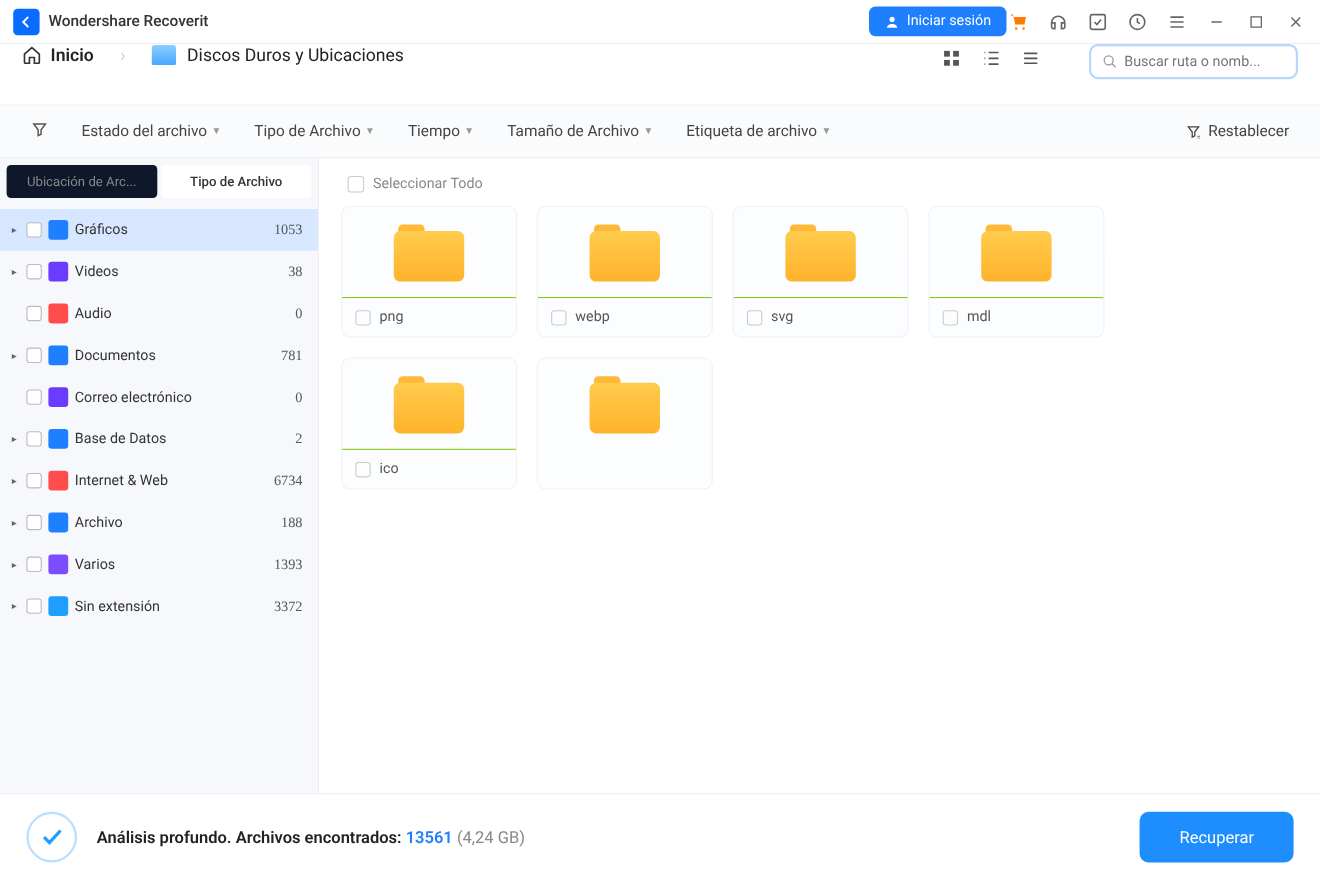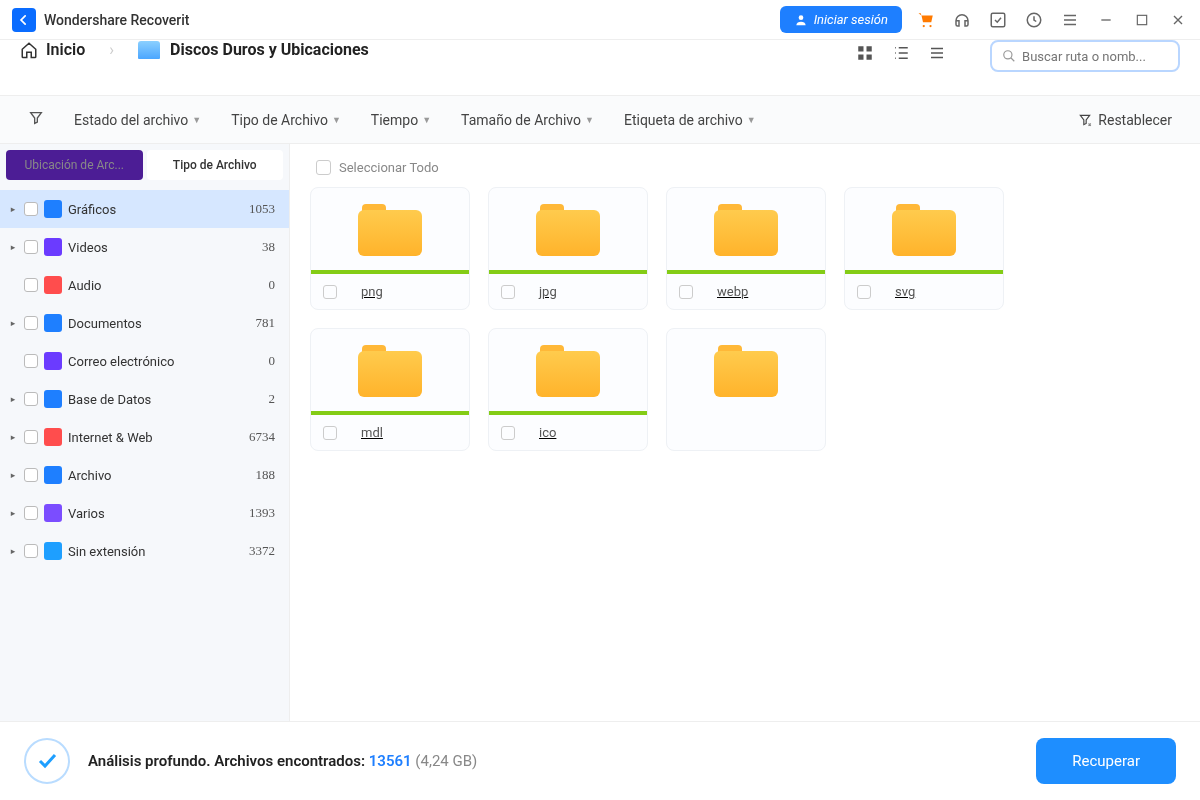--- a/index.html
+++ b/index.html
@@ -3,30 +3,30 @@
 <meta charset="utf-8">
 <style>
 * { box-sizing: border-box; margin: 0; padding: 0; font-family: -apple-system, BlinkMacSystemFont, "Segoe UI", Roboto, sans-serif; }
 body { background: #fff; width: 1200px; height: 800px; overflow: hidden; display: flex; flex-direction: column; }
 
 
 .titlebar { display: flex; align-items: center; height: 40px; padding: 0 12px; border-bottom: 1px solid #eee; }
 .app-logo { width: 24px; height: 24px; background: #0a6cff; border-radius: 4px; display: flex; align-items: center; justify-content: center; color: #fff; font-weight: bold; margin-right: 8px; }
 .app-title { font-size: 14px; color: #333; font-weight: 500; }
 .titlebar-spacer { flex: 1; }
-.login-btn { background: #1e7fff; color: #fff; border: none; border-radius: 6px; padding: 6px 14px; font-size: 13px; display: flex; align-items: center; gap: 6px; cursor: pointer; margin-right: 14px; font-style: italic; }
+.login-btn { background: #1e7fff; color: #fff; border: none; border-radius: 6px; padding: 6px 14px; font-size: 13px; display: flex; align-items: center; gap: 6px; cursor: pointer; margin-right: 1px; }
 .titlebar-icons { display: flex; gap: 16px; align-items: center; }
 .tb-icon { width: 20px; height: 20px; color: #666; cursor: pointer; display: flex; align-items: center; justify-content: center; }
 .tb-icon.cart { color: #ff7a00; }
 
 
 .navbar { display: flex; align-items: flex-start; height: 56px; padding: 0 20px; border-bottom: 1px solid #eee; gap: 24px; }
 .nav-home { display: flex; align-items: center; gap: 8px; font-size: 16px; font-weight: 600; color: #222; cursor: pointer; }
 .nav-divider { color: #ccc; }
-.nav-location { display: flex; align-items: center; gap: 10px; font-size: 16px; font-weight: 700; color: #222; }
+.nav-location { display: flex; align-items: center; gap: 10px; font-size: 16px; font-weight: 400; color: #222; }
 .nav-disk-icon { width: 22px; height: 18px; background: linear-gradient(#8bd0ff,#4ba6ff); border-radius: 3px 3px 1px 1px; }
 .navbar-spacer { flex: 1; }
 .view-toggle { display: flex; gap: 10px; align-items: center; margin-right: 16px; }
 .view-btn { width: 26px; height: 26px; display: flex; align-items: center; justify-content: center; color: #555; cursor: pointer; }
 .search-box { border: 2px solid #b9d6ff; border-radius: 8px; padding: 6px 10px; display: flex; align-items: center; gap: 6px; width: 190px; }
 .search-box input { border: none; outline: none; font-size: 13px; color: #999; width: 100%; background: transparent; }
 
 
 .filterbar { display: flex; align-items: center; height: 48px; padding: 0 28px; gap: 30px; background: #fafbfc; border-bottom: 1px solid #eee; }
 .filter-funnel { color: #555; cursor: pointer; }
@@ -34,41 +34,41 @@
 .filter-drop .chev { font-size: 9px; color: #999; }
 .filterbar-spacer { flex: 1; }
 .reset-btn { display: flex; align-items: center; gap: 6px; font-size: 14px; color: #444; cursor: pointer; }
 
 
 .main { flex: 1; display: flex; overflow: hidden; }
 
 
 .sidebar { width: 290px; background: #f6f8fb; border-right: 1px solid #eee; display: flex; flex-direction: column; }
 .sidebar-tabs { display: flex; padding: 6px; gap: 4px; }
-.sidebar-tab { flex: 1; padding: 8px 6px; text-align: center; font-size: 12px; border-radius: 4px; cursor: pointer; color: #888; background: #4c1d95; }
+.sidebar-tab { flex: 1; padding: 8px 6px; text-align: center; font-size: 12px; border-radius: 4px; cursor: pointer; color: #888; background: #0f172a; }
 .sidebar-tab.active { background: #fff; color: #333; font-weight: 500; }
 .category-list { flex: 1; overflow-y: auto; padding: 4px 0; }
 .cat-item { display: flex; align-items: center; padding: 10px 14px 10px 8px; font-size: 13px; color: #333; cursor: pointer; gap: 6px; }
 .cat-item.selected { background: #d6e7ff; }
 .cat-caret { width: 10px; font-size: 9px; color: #666; text-align: center; }
 .cat-check { width: 14px; height: 14px; border: 1px solid #bbb; border-radius: 3px; background: #fff; }
 .cat-icon { width: 18px; height: 18px; border-radius: 3px; display: flex; align-items: center; justify-content: center; font-size: 10px; color: #fff; }
 .cat-label { flex: 1; }
 .cat-count { color: #555; font-size: 13px; font-family: Liberation Serif, serif; }
 
 
 .content { flex: 1; padding: 12px 20px; overflow-y: auto; }
 .select-all { display: flex; align-items: center; gap: 8px; font-size: 13px; color: #888; padding: 4px 6px 12px; }
 .select-all .box { width: 15px; height: 15px; border: 1px solid #ccc; border-radius: 3px; }
 .folder-grid { display: flex; flex-wrap: wrap; gap: 18px; }
 .folder-card { width: 160px; background: #fcfdff; border: 1px solid #eef1f5; border-radius: 8px; padding: 16px 0 0; display: flex; flex-direction: column; align-items: center; cursor: pointer; }
 .folder-icon { width: 64px; height: 52px; position: relative; margin-bottom: 14px; }
 .folder-icon::before { content: ""; position: absolute; top: 0; left: 4px; width: 24px; height: 10px; background: #ffb838; border-radius: 4px 4px 0 0; }
 .folder-icon::after { content: ""; position: absolute; top: 6px; left: 0; right: 0; bottom: 0; background: linear-gradient(#ffcb4d,#ffb32b); border-radius: 6px; }
-.folder-footer { width: 100%; border-top: 4px solid #84cc16; padding: 10px 12px; display: flex; align-items: center; gap: 24px; text-decoration: underline; }
+.folder-footer { width: 100%; border-top: 1px solid #84cc16; padding: 10px 12px; display: flex; align-items: center; gap: 8px; }
 .folder-footer .box { width: 14px; height: 14px; border: 1px solid #ccc; border-radius: 3px; }
 .folder-footer .name { font-size: 13px; color: #555; }
 
 
 .footer { border-top: 1px solid #eee; padding: 16px 24px; display: flex; align-items: center; gap: 18px; }
 .footer-check { width: 46px; height: 46px; border: 2px solid #b9dcff; border-radius: 50%; display: flex; align-items: center; justify-content: center; color: #1e9fff; font-size: 24px; }
 .footer-text { flex: 1; display: flex; flex-direction: row; gap: 4px; }
 .footer-line1 { font-size: 15px; font-weight: 600; color: #222; }
 .footer-line1 .count { color: #1e7fff; }
 .footer-line1 .size { color: #888; font-weight: 400; }
@@ -307,27 +307,20 @@
           <div class="folder-icon"></div>
           <div class="folder-footer">
             <span class="box"></span>
             <span class="name">png</span>
           </div>
         </div>
         <div class="folder-card">
           <div class="folder-icon"></div>
           <div class="folder-footer">
             <span class="box"></span>
-            <span class="name">jpg</span>
-          </div>
-        </div>
-        <div class="folder-card">
-          <div class="folder-icon"></div>
-          <div class="folder-footer">
-            <span class="box"></span>
             <span class="name">webp</span>
           </div>
         </div>
         <div class="folder-card">
           <div class="folder-icon"></div>
           <div class="folder-footer">
             <span class="box"></span>
             <span class="name">svg</span>
           </div>
         </div>

